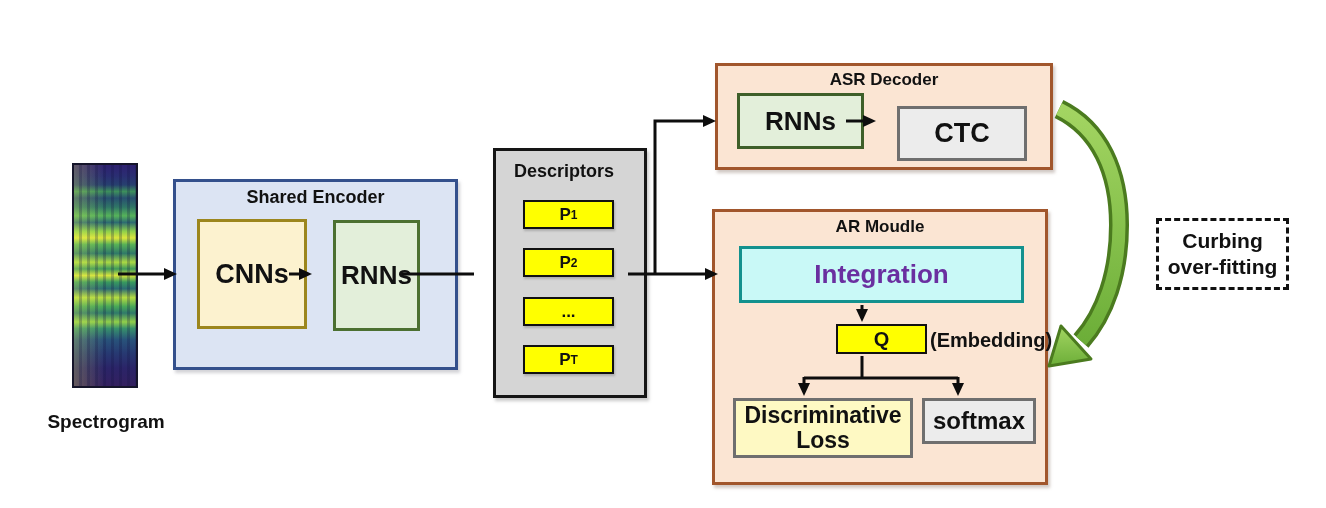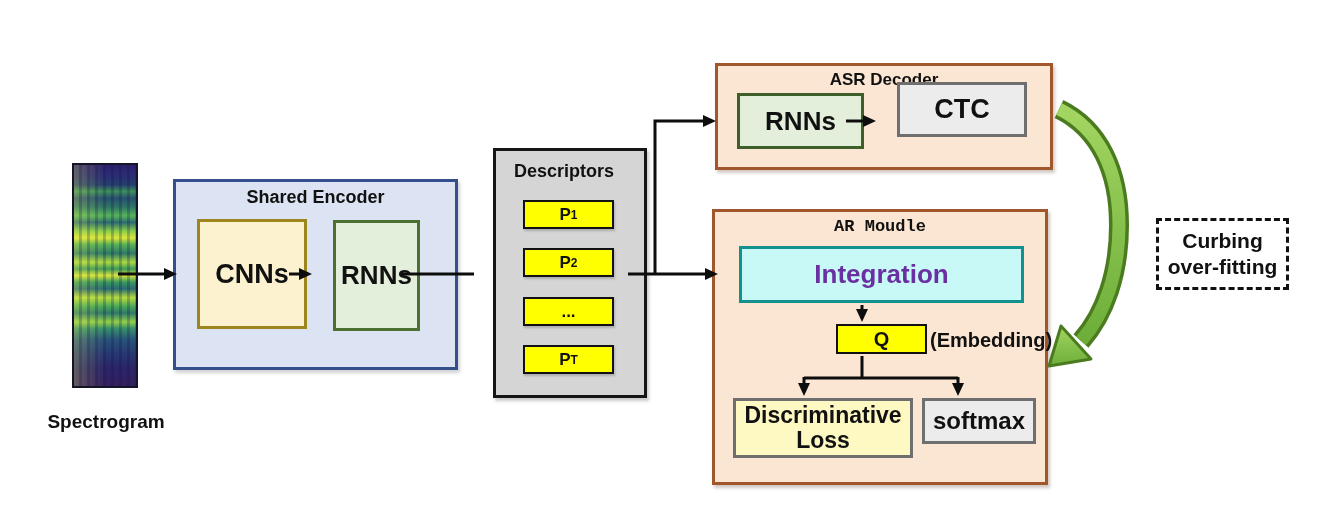--- a/index.html
+++ b/index.html
@@ -55,28 +55,28 @@
   .chip .sub{font-size:12px;vertical-align:-4px;}
   .chip1{top:200px;} .chip2{top:248px;} .chip3{top:297px;} .chip4{top:345px;}
 
   .asr-box{
     left:695px;top:63px;width:338px;height:107px;
     background:#fbe5d3;border:3px solid #a1562c;
     box-shadow:2px 3px 3px rgba(140,120,110,0.4);
   }
   .asr-title{left:695px;top:70px;width:338px;font-size:17px;text-align:center;}
   .rnn-dec-box{left:717px;top:93px;width:127px;height:56px;background:#e3efda;border:3px solid #3e5f29;font-size:26px;}
-  .ctc-box{left:877px;top:82px;width:130px;height:55px;background:#ececec;border:3px solid #6f6f6f;font-size:27px;}
+  .ctc-box{left:877px;top:106px;width:130px;height:55px;background:#ececec;border:3px solid #6f6f6f;font-size:27px;}
 
   .ar-box{
     left:692px;top:209px;width:336px;height:276px;
     background:#fbe5d3;border:3px solid #a1562c;
     box-shadow:2px 3px 3px rgba(140,120,110,0.4);
   }
-  .ar-title{left:692px;top:217px;width:336px;font-size:17px;text-align:center;font-family:Liberation Mono, monospace;}
+  .ar-title{left:692px;top:217px;width:336px;font-size:17px;text-align:center;}
   .integration-box{left:719px;top:246px;width:285px;height:57px;background:#c9f9f7;border:3px solid #12918e;font-size:26px;color:#6a2fa0;}
   .q-box{left:816px;top:324px;width:91px;height:30px;background:#ffff00;border:2.5px solid #111;font-size:20px;}
   .embed-note{left:910px;top:329px;width:130px;font-size:20px;text-align:left;}
   .dloss-box{left:713px;top:398px;width:180px;height:60px;background:#fef9c3;border:3px solid #6f6f6f;font-size:23px;line-height:1.1;}
   .softmax-box{left:902px;top:398px;width:114px;height:46px;background:#ececec;border:3px solid #6f6f6f;font-size:24px;}
 
   .note-box{
     left:1136px;top:218px;width:133px;height:72px;
     background:#ffffff;border:3px dashed #111;
     font-size:21px;line-height:1.25;

